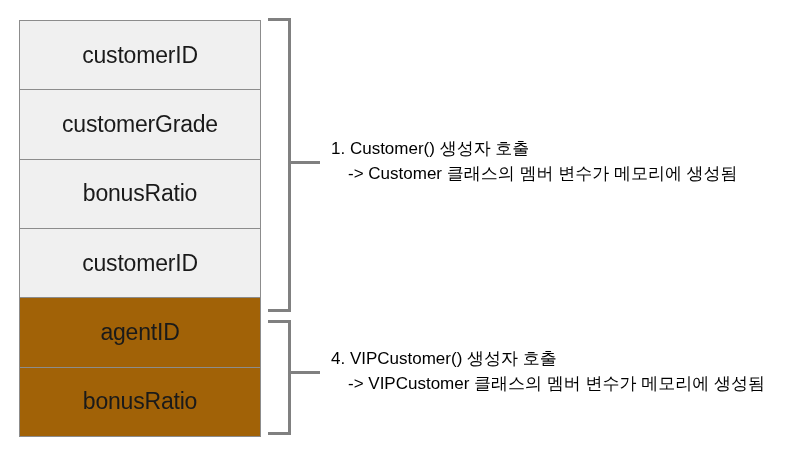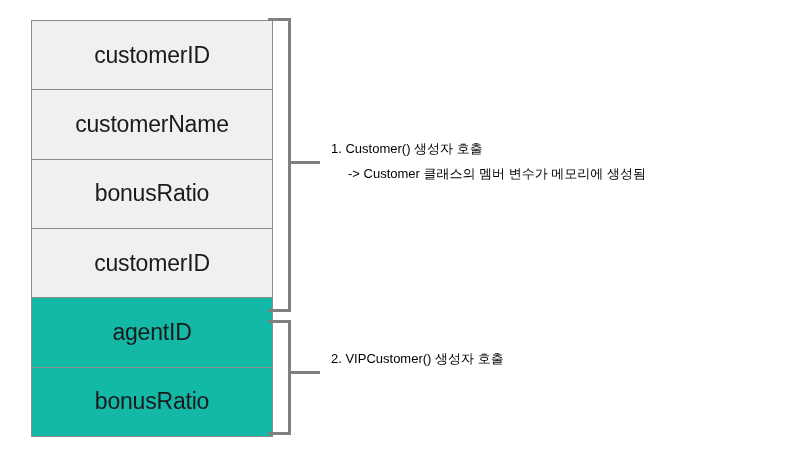--- a/index.html
+++ b/index.html
@@ -20,38 +20,37 @@
   .memory-table {
     position: absolute;
     left: 19px;
     top: 20px;
     width: 242px;
     height: 417px;
     border: 1px solid #8c8c8c;
     box-sizing: border-box;
     display: flex;
     flex-direction: column;
-    margin-left: 12px;
   }
   .mem-row {
     flex: 1 1 0;
     display: flex;
     align-items: center;
     justify-content: center;
     border-bottom: 1px solid #8c8c8c;
     box-sizing: border-box;
   }
   .mem-row:last-child {
     border-bottom: none;
   }
   .mem-row.parent-field {
     background: #f0f0f0;
   }
   .mem-row.child-field {
-    background: #14b8a6;
+    background: #a16207;
   }
   .mem-label {
     font-size: 23px;
     color: #1a1a1a;
     letter-spacing: -0.2px;
     line-height: 1;
     white-space: nowrap;
   }
 
   
@@ -102,21 +101,21 @@
   #tick-child {
     left: 288px;
     top: 371px;
     width: 32px;
   }
 
   
   .annotation {
     position: absolute;
     color: #000000;
-    font-size: 13px;
+    font-size: 17px;
     line-height: 25px;
     white-space: nowrap;
   }
   .annotation .ann-line-1 { display: block; }
   .annotation .ann-line-2 { display: block; padding-left: 17px; }
 
   #annotation-parent {
     left: 331px;
     top: 136px;
   }
@@ -129,21 +128,21 @@
 <body>
 
 <div class="memory-table">
 
   <div class="mem-row parent-field">
     <span class="mem-label">customerID</span>
   </div>
 
 
   <div class="mem-row parent-field">
-    <span class="mem-label">customerName</span>
+    <span class="mem-label">customerGrade</span>
   </div>
 
   <div class="mem-row parent-field">
     <span class="mem-label">bonusRatio</span>
   </div>
 
   <div class="mem-row parent-field">
     <span class="mem-label">customerID</span>
   </div>
 
@@ -170,14 +169,15 @@
   <div class="arm arm-bot"></div>
 </div>
 <div class="bracket-tick" id="tick-child"></div>
 
 <div class="annotation" id="annotation-parent">
   <span class="ann-line-1">1. Customer() 생성자 호출</span>
   <span class="ann-line-2">-&gt; Customer 클래스의 멤버 변수가 메모리에 생성됨</span>
 </div>
 
 <div class="annotation" id="annotation-child">
-  <span class="ann-line-1">2. VIPCustomer() 생성자 호출</span>
+  <span class="ann-line-1">4. VIPCustomer() 생성자 호출</span>
+  <span class="ann-line-2">-&gt; VIPCustomer 클래스의 멤버 변수가 메모리에 생성됨</span>
 </div>
 
 </body></html>

